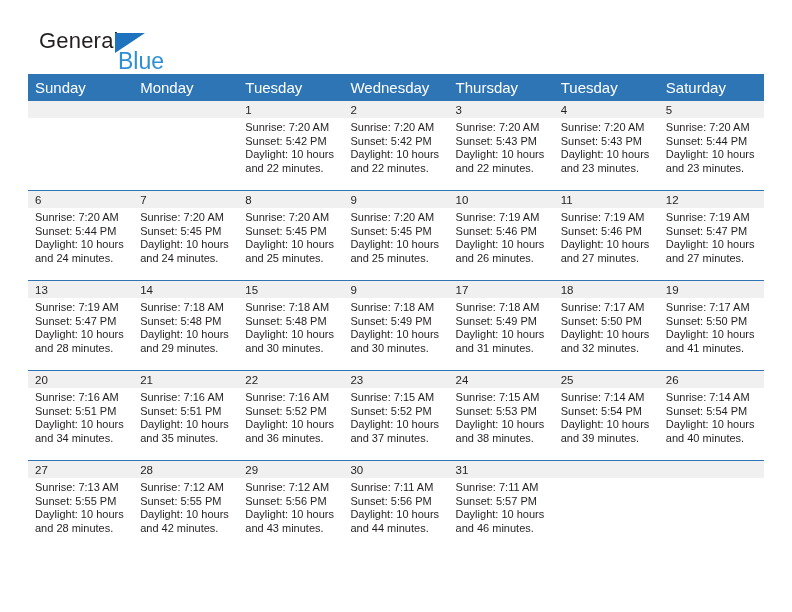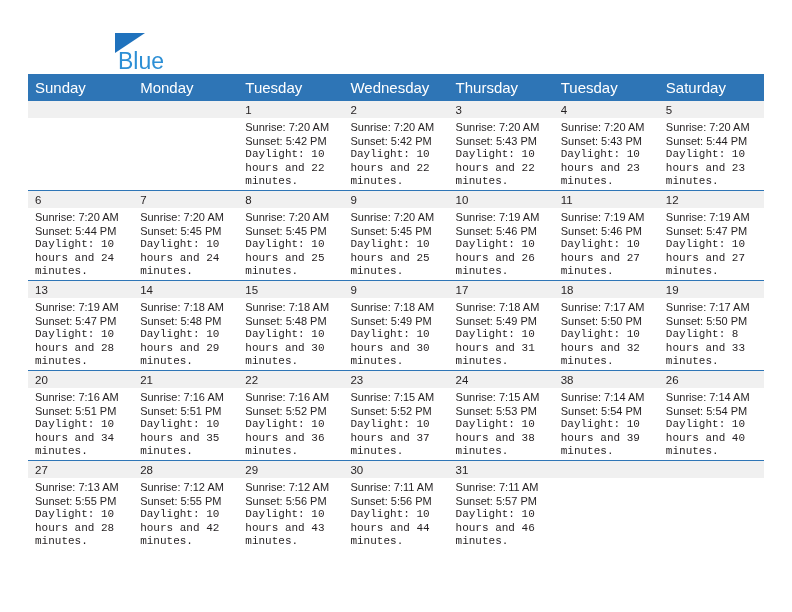--- a/index.html
+++ b/index.html
@@ -130,30 +130,31 @@
     background: #f0f0f0;
   }
 
   .details {
     padding: 3px 8px 0 7px;
     font-size: 11px;
     line-height: 13.6px;
     color: #231f20;
   }
   .details div { white-space: nowrap; }
-  .details .daylight { white-space: normal; font-family: Liberation Mono, monospace; }
+  .details .daylight { white-space: normal; }
 </style>
 </head>
 <body>
 
 <div class="page">
 
   <div class="topbar">
 
     <div class="logo">
+      <span class="logo-general">General</span>
       <span class="logo-triangle"></span>
       <span class="logo-blue">Blue</span>
     </div>
 
 
   </div>
 
   <table class="calendar">
     <thead>
       <tr class="dow-row">
@@ -374,21 +375,21 @@
             <div class="daylight">Daylight: 10 hours and 32 minutes.</div>
           </div>
         </div>
           </td>
         <td>
             <div class="cell">
           <div class="daynum-strip">19</div>
           <div class="details">
             <div>Sunrise: 7:17 AM</div>
             <div>Sunset: 5:50 PM</div>
-            <div class="daylight">Daylight: 8 hours and 33 minutes.</div>
+            <div class="daylight">Daylight: 10 hours and 41 minutes.</div>
           </div>
         </div>
           </td>
       </tr>
 
       <tr class="week-row">
         <td>
             <div class="cell">
           <div class="daynum-strip">20</div>
           <div class="details">
@@ -433,21 +434,21 @@
           <div class="daynum-strip">24</div>
           <div class="details">
             <div>Sunrise: 7:15 AM</div>
             <div>Sunset: 5:53 PM</div>
             <div class="daylight">Daylight: 10 hours and 38 minutes.</div>
           </div>
         </div>
           </td>
         <td>
             <div class="cell">
-          <div class="daynum-strip">38</div>
+          <div class="daynum-strip">25</div>
           <div class="details">
             <div>Sunrise: 7:14 AM</div>
             <div>Sunset: 5:54 PM</div>
             <div class="daylight">Daylight: 10 hours and 39 minutes.</div>
           </div>
         </div>
           </td>
         <td>
             <div class="cell">
           <div class="daynum-strip">26</div>

